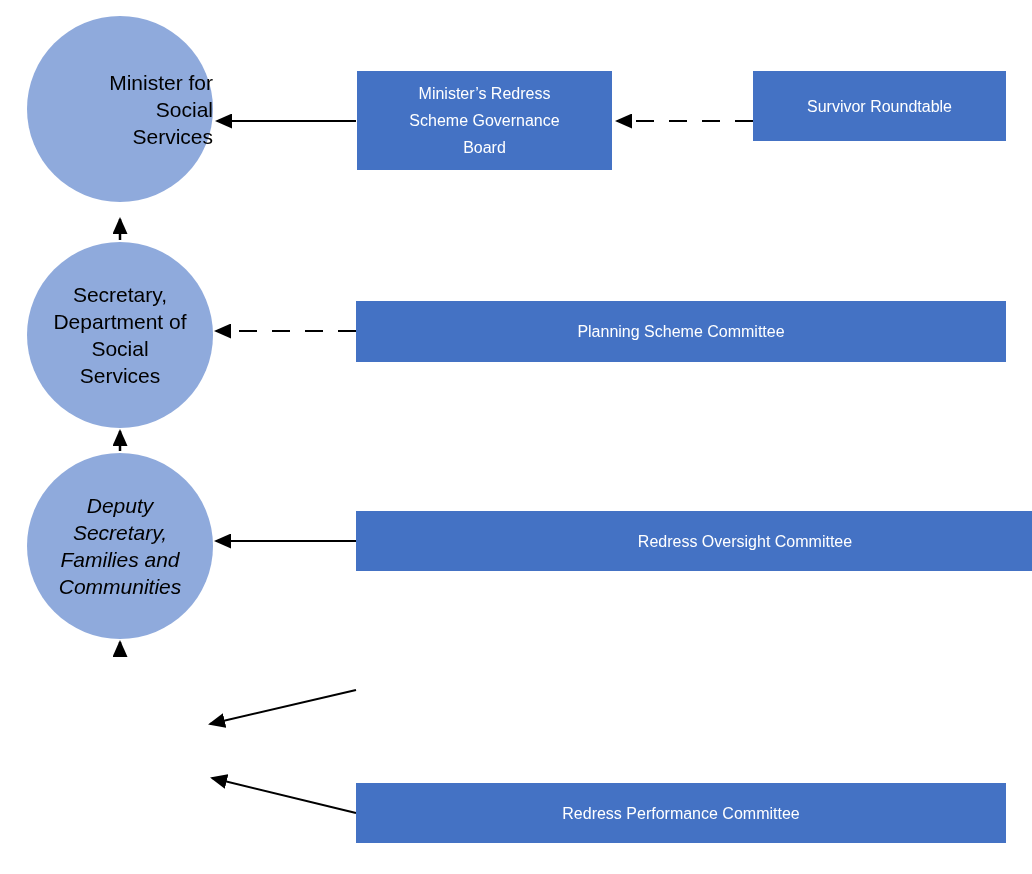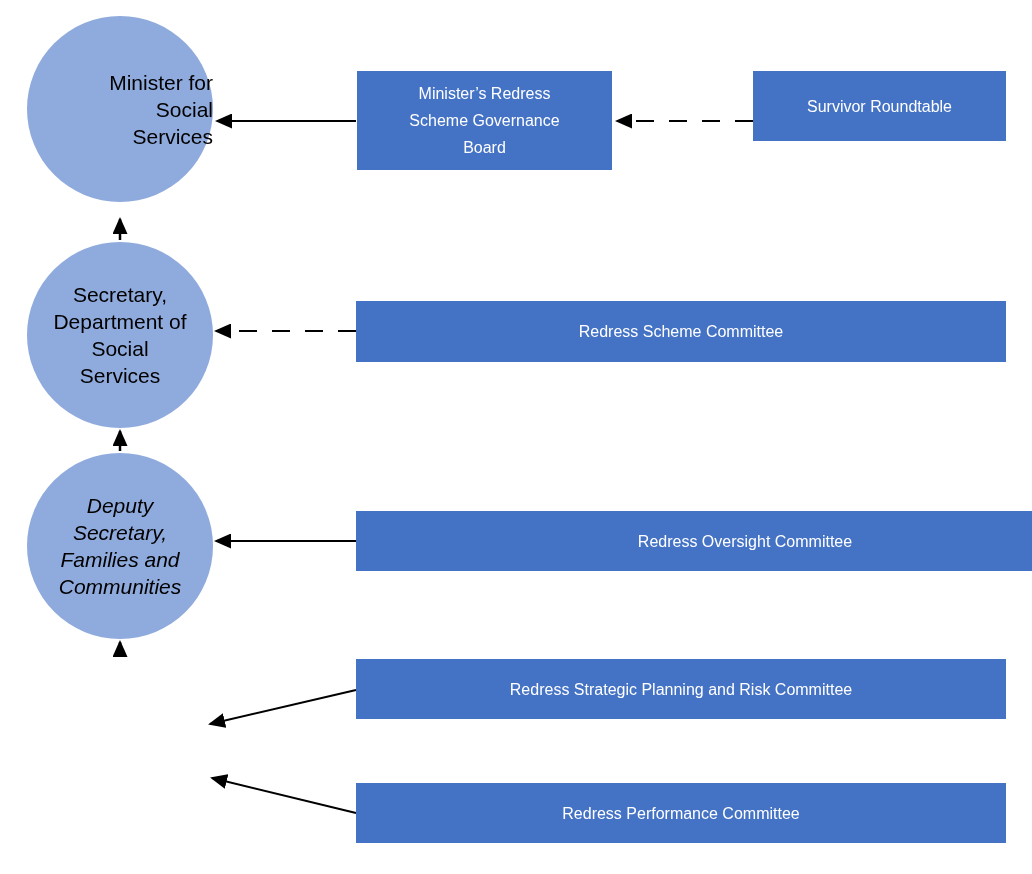--- a/index.html
+++ b/index.html
@@ -117,28 +117,25 @@
     <span class="lbl">Minister’s Redress
 Scheme Governance
 Board</span>
   </div>
 
   <div class="node box" id="box-survivor-roundtable">
     <span class="lbl">Survivor Roundtable</span>
   </div>
 
   <div class="node box" id="box-scheme-committee">
-    <span class="lbl">Redress Scheme Committee</span>
+    <span class="lbl">Planning Scheme Committee</span>
   </div>
 
   <div class="node box" id="box-oversight-committee">
     <span class="lbl">Redress Oversight Committee</span>
   </div>
 
-  <div class="node box" id="box-strategic-committee">
-    <span class="lbl">Redress Strategic Planning and Risk Committee</span>
-  </div>
 
   <div class="node box" id="box-performance-committee">
     <span class="lbl">Redress Performance Committee</span>
   </div>
 
 </div>
 
 </body></html>

